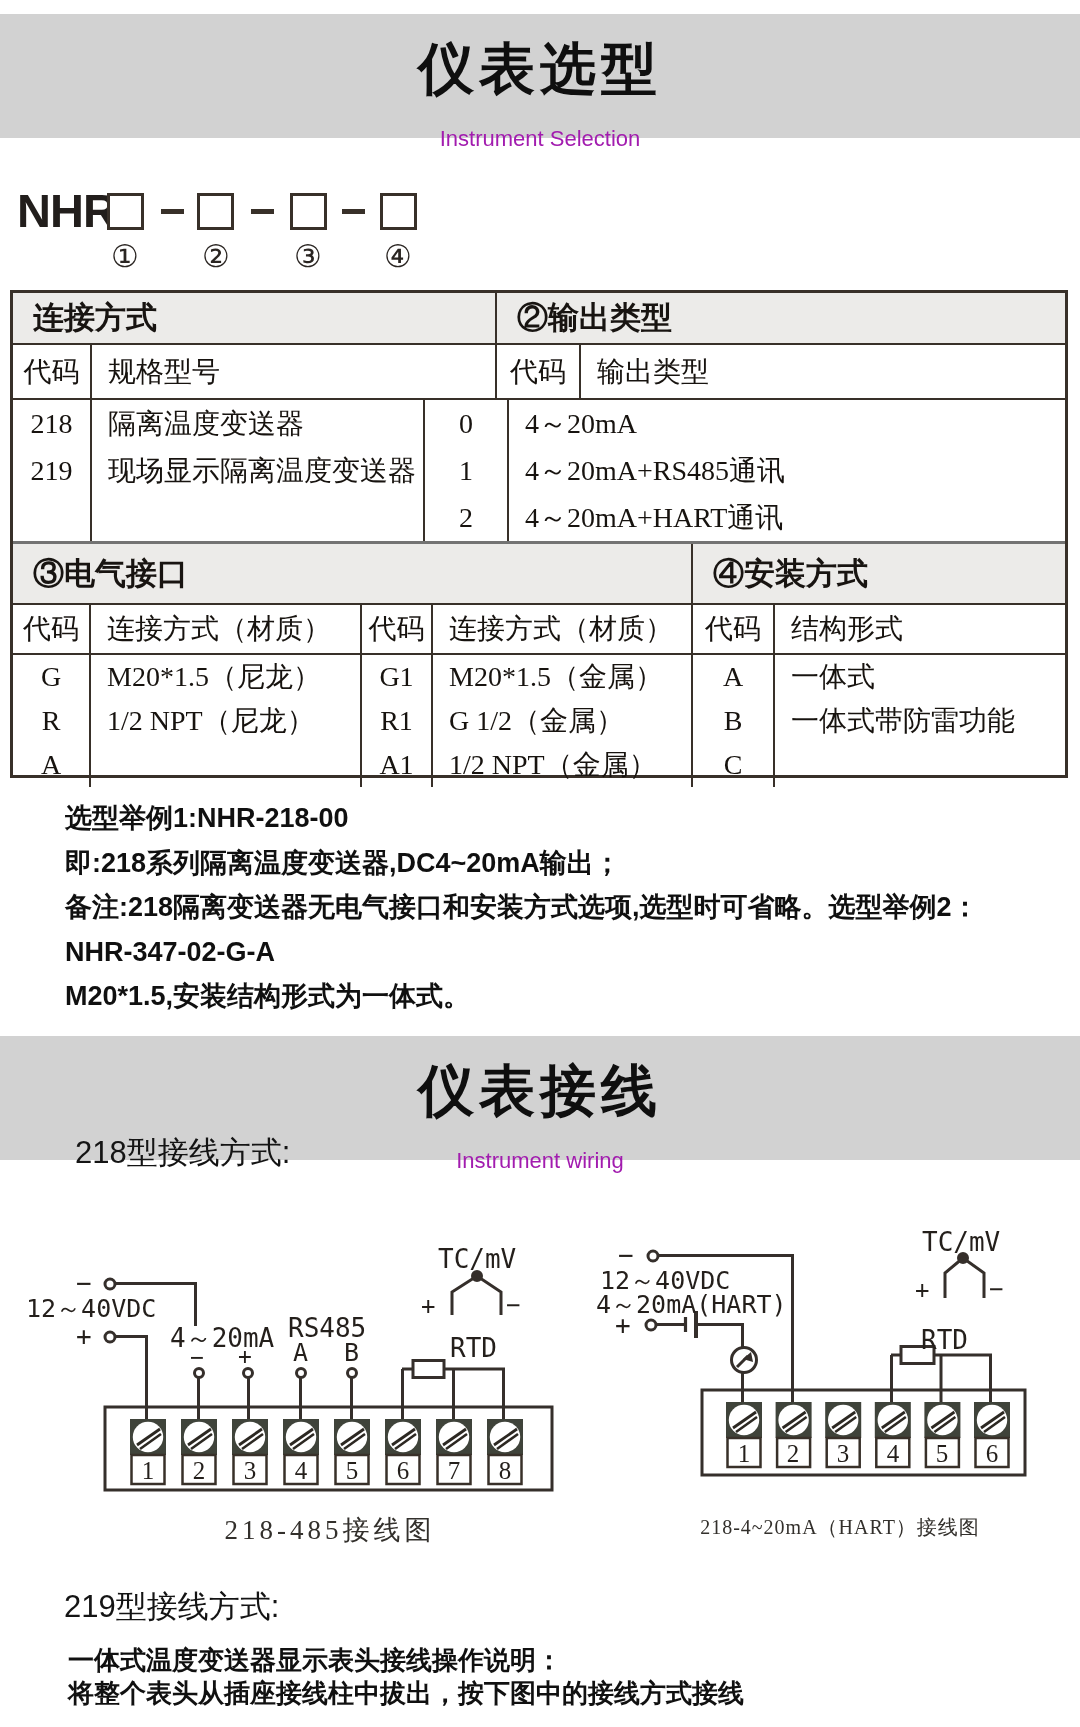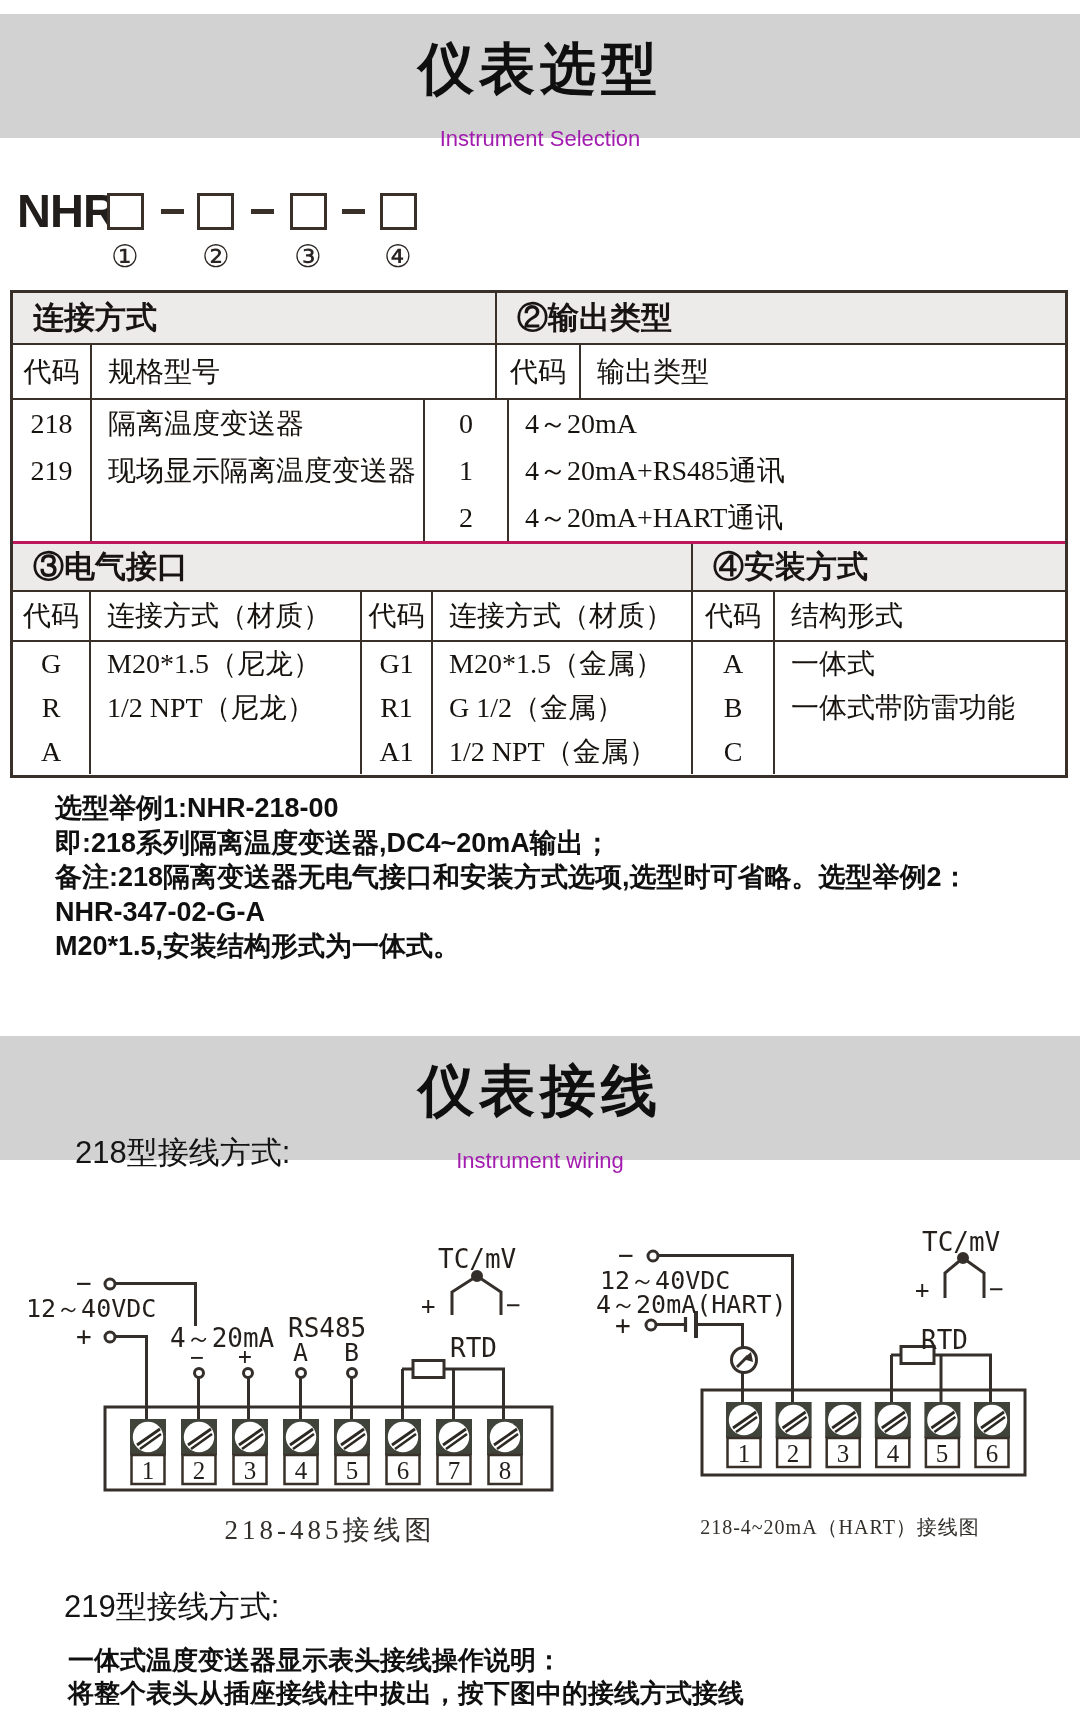--- a/index.html
+++ b/index.html
@@ -20,21 +20,21 @@
   .td{box-sizing:border-box;overflow:hidden;white-space:nowrap;}
   .vr{border-right:2.5px solid #383029;}
   .hb{border-bottom:2.5px solid #383029;}
   .gh{background:#ecebe9;font-size:31px;font-weight:bold;color:#181411;display:flex;align-items:center;padding-left:20px;}
   .ser{font-family:"Liberation Serif",serif;font-size:28px;color:#17130f;}
   .cen{display:flex;align-items:center;justify-content:center;}
   .lft{display:flex;align-items:center;padding-left:16px;}
   .stack{display:flex;flex-direction:column;}
   
   .notes{position:absolute;left:55px;top:791px;width:990px;font-size:27px;font-weight:bold;line-height:34.5px;color:#101010;}
-  .notes p{margin:0;}
+  .notes p{margin:10px;}
   
   .wh{position:absolute;font-size:31px;font-weight:500;color:#141414;}
   .dwrap{position:absolute;left:0;top:1230px;width:1080px;height:335px;}
   .lbl{position:absolute;font-family:"DejaVu Sans Mono","Liberation Mono",monospace;color:#241f1b;white-space:nowrap;}
   .cap{position:absolute;font-family:"Liberation Serif",serif;color:#33302c;text-align:center;white-space:nowrap;}
   .tnum{position:absolute;width:34px;text-align:center;font-family:"Liberation Serif",serif;font-size:25px;color:#241f1b;}
   .note219{position:absolute;font-size:26px;font-weight:bold;color:#101010;white-space:nowrap;}
 </style>
 </head>
 <body>
@@ -87,21 +87,21 @@
         <div class="td ser cen" style="height:47px">1</div>
         <div class="td ser cen" style="height:47px">2</div>
       </div>
       <div class="td stack" style="flex:1">
         <div class="td ser lft" style="height:47px">4～20mA</div>
         <div class="td ser lft" style="height:47px">4～20mA+RS485通讯</div>
         <div class="td ser lft" style="height:47px">4～20mA+HART通讯</div>
       </div>
     </div>
 
-    <div class="tr" style="height:51px;border-top:3px solid #be185d">
+    <div class="tr" style="height:64px;border-top:3px solid #737373">
       <div class="td gh vr hb" style="width:680px">③电气接口</div>
       <div class="td gh hb" style="flex:1">④安装方式</div>
     </div>
 
     <div class="tr" style="height:50px">
       <div class="td ser cen vr hb" style="width:78px">代码</div>
       <div class="td ser lft vr hb" style="width:271px">连接方式（材质）</div>
       <div class="td ser cen vr hb" style="width:71px">代码</div>
       <div class="td ser lft vr hb" style="width:260px">连接方式（材质）</div>
       <div class="td ser cen vr hb" style="width:82px">代码</div>

